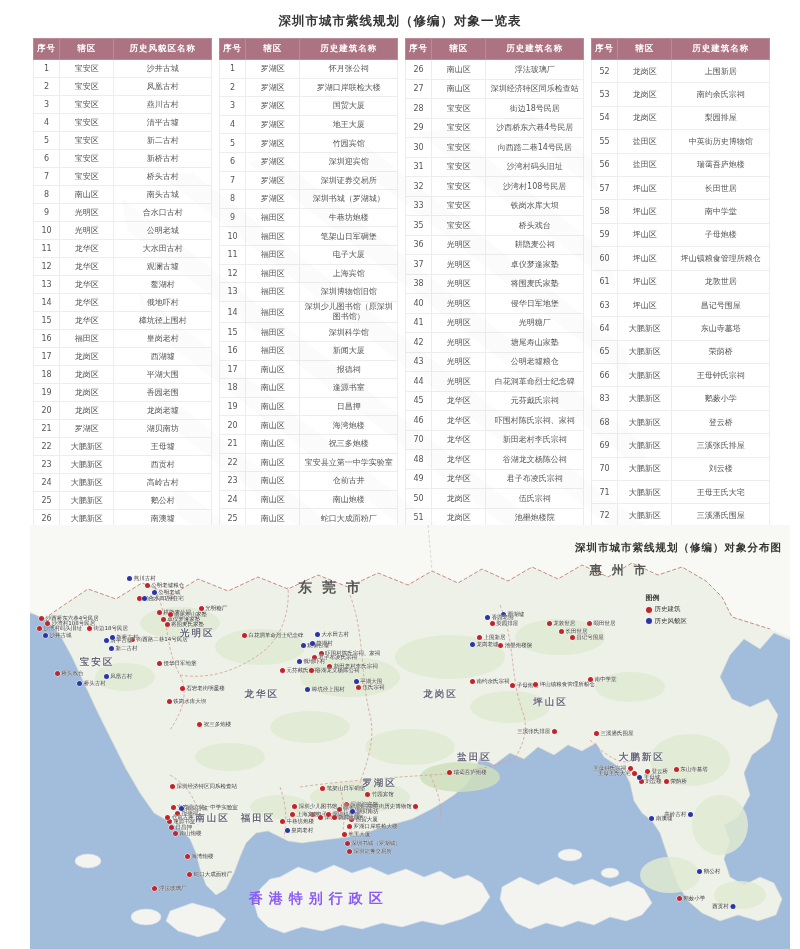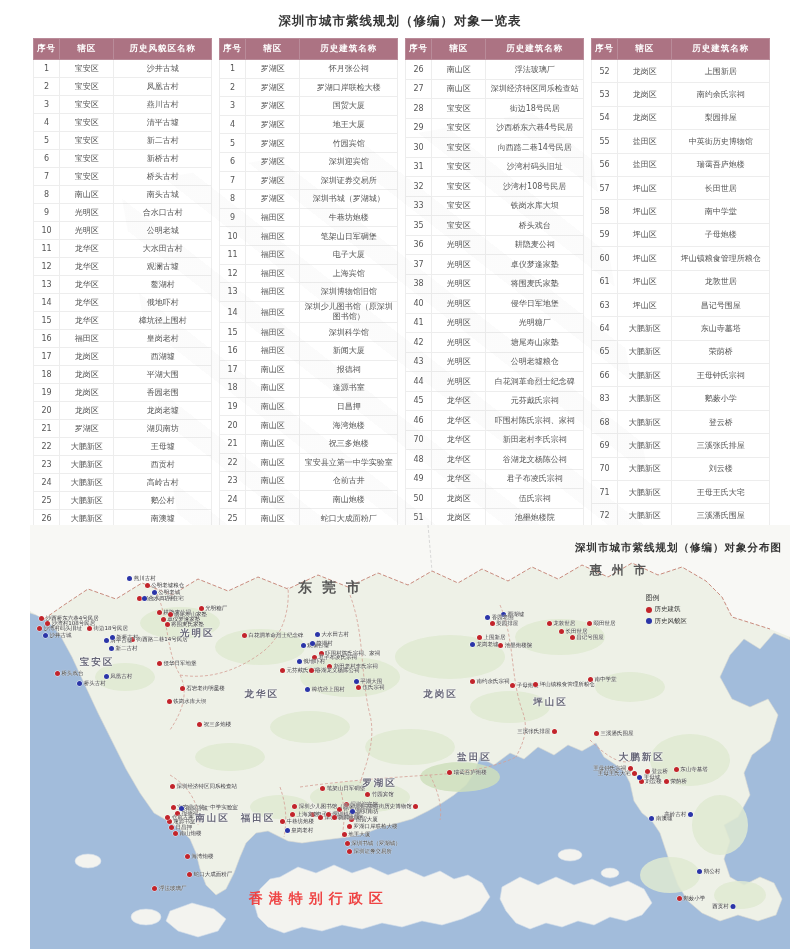--- a/index.html
+++ b/index.html
@@ -19,35 +19,35 @@
       transform:rotate(-10deg);opacity:.55;
       background:repeating-linear-gradient(48deg,rgba(140,140,140,.06) 0 22px,transparent 22px 64px);}
   .map-canvas{position:absolute;top:525px;left:30px;width:760px;height:424px;}
   .map-canvas svg{position:absolute;left:0;top:0;}
   .map-title{position:absolute;top:16px;right:8px;font-size:10.5px;color:#333;
       font-weight:600;letter-spacing:1px;z-index:5;}
   .neighbor{position:absolute;transform:translate(-50%,-50%);color:#555;font-weight:bold;
       white-space:nowrap;z-index:4;}
   .nb-dg{left:40%;top:14.8%;font-size:14px;letter-spacing:10px;}
   .nb-hz{left:78%;top:10.7%;font-size:12px;letter-spacing:10px;}
-  .nb-hk{left:38%;top:88.2%;font-size:14px;letter-spacing:6px;color:#ef4444;}
+  .nb-hk{left:38%;top:88.2%;font-size:14px;letter-spacing:6px;color:#8b5cf6;}
   .dlabel{position:absolute;transform:translate(-50%,-50%);font-size:9.5px;font-weight:bold;
       color:#667;letter-spacing:2px;white-space:nowrap;z-index:4;
       text-shadow:0 0 2px #fff,0 0 2px #fff;}
   .marker{position:absolute;display:flex;align-items:center;white-space:nowrap;z-index:3;
       transform:translate(-3px,-3px);}
   .marker.left{transform:translate(-100%,-3px);flex-direction:row-reverse;}
   .marker .dot{width:5px;height:5px;border-radius:50%;flex:none;
       box-shadow:0 0 0 0.5px rgba(255,255,255,.7);}
   .marker.b .dot{background:#c2242b;}
   .marker.a .dot{background:#2b35a8;}
   .marker .lbl{font-size:5.5px;color:#333;margin:0 1.5px;
       text-shadow:0 0 1px #fff,0 0 1px #fff;}
   .legend{position:absolute;left:81%;top:16%;z-index:5;}
-  .legend .lt{font-weight:normal;font-size:7px;color:#333;margin-bottom:2px;}
+  .legend .lt{font-weight:bold;font-size:7px;color:#333;margin-bottom:2px;}
   .legend .li{display:flex;align-items:center;margin-top:2.5px;}
   .legend .li .dot{width:6px;height:6px;border-radius:50%;margin-right:3px;flex:none;}
   .legend .li .txt{font-size:6.5px;color:#333;}
 </style>
 </head>
 <body>
 
 <div class="page-title">深圳市城市紫线规划（修编）对象一览表</div>
 
 <div id="tables">

